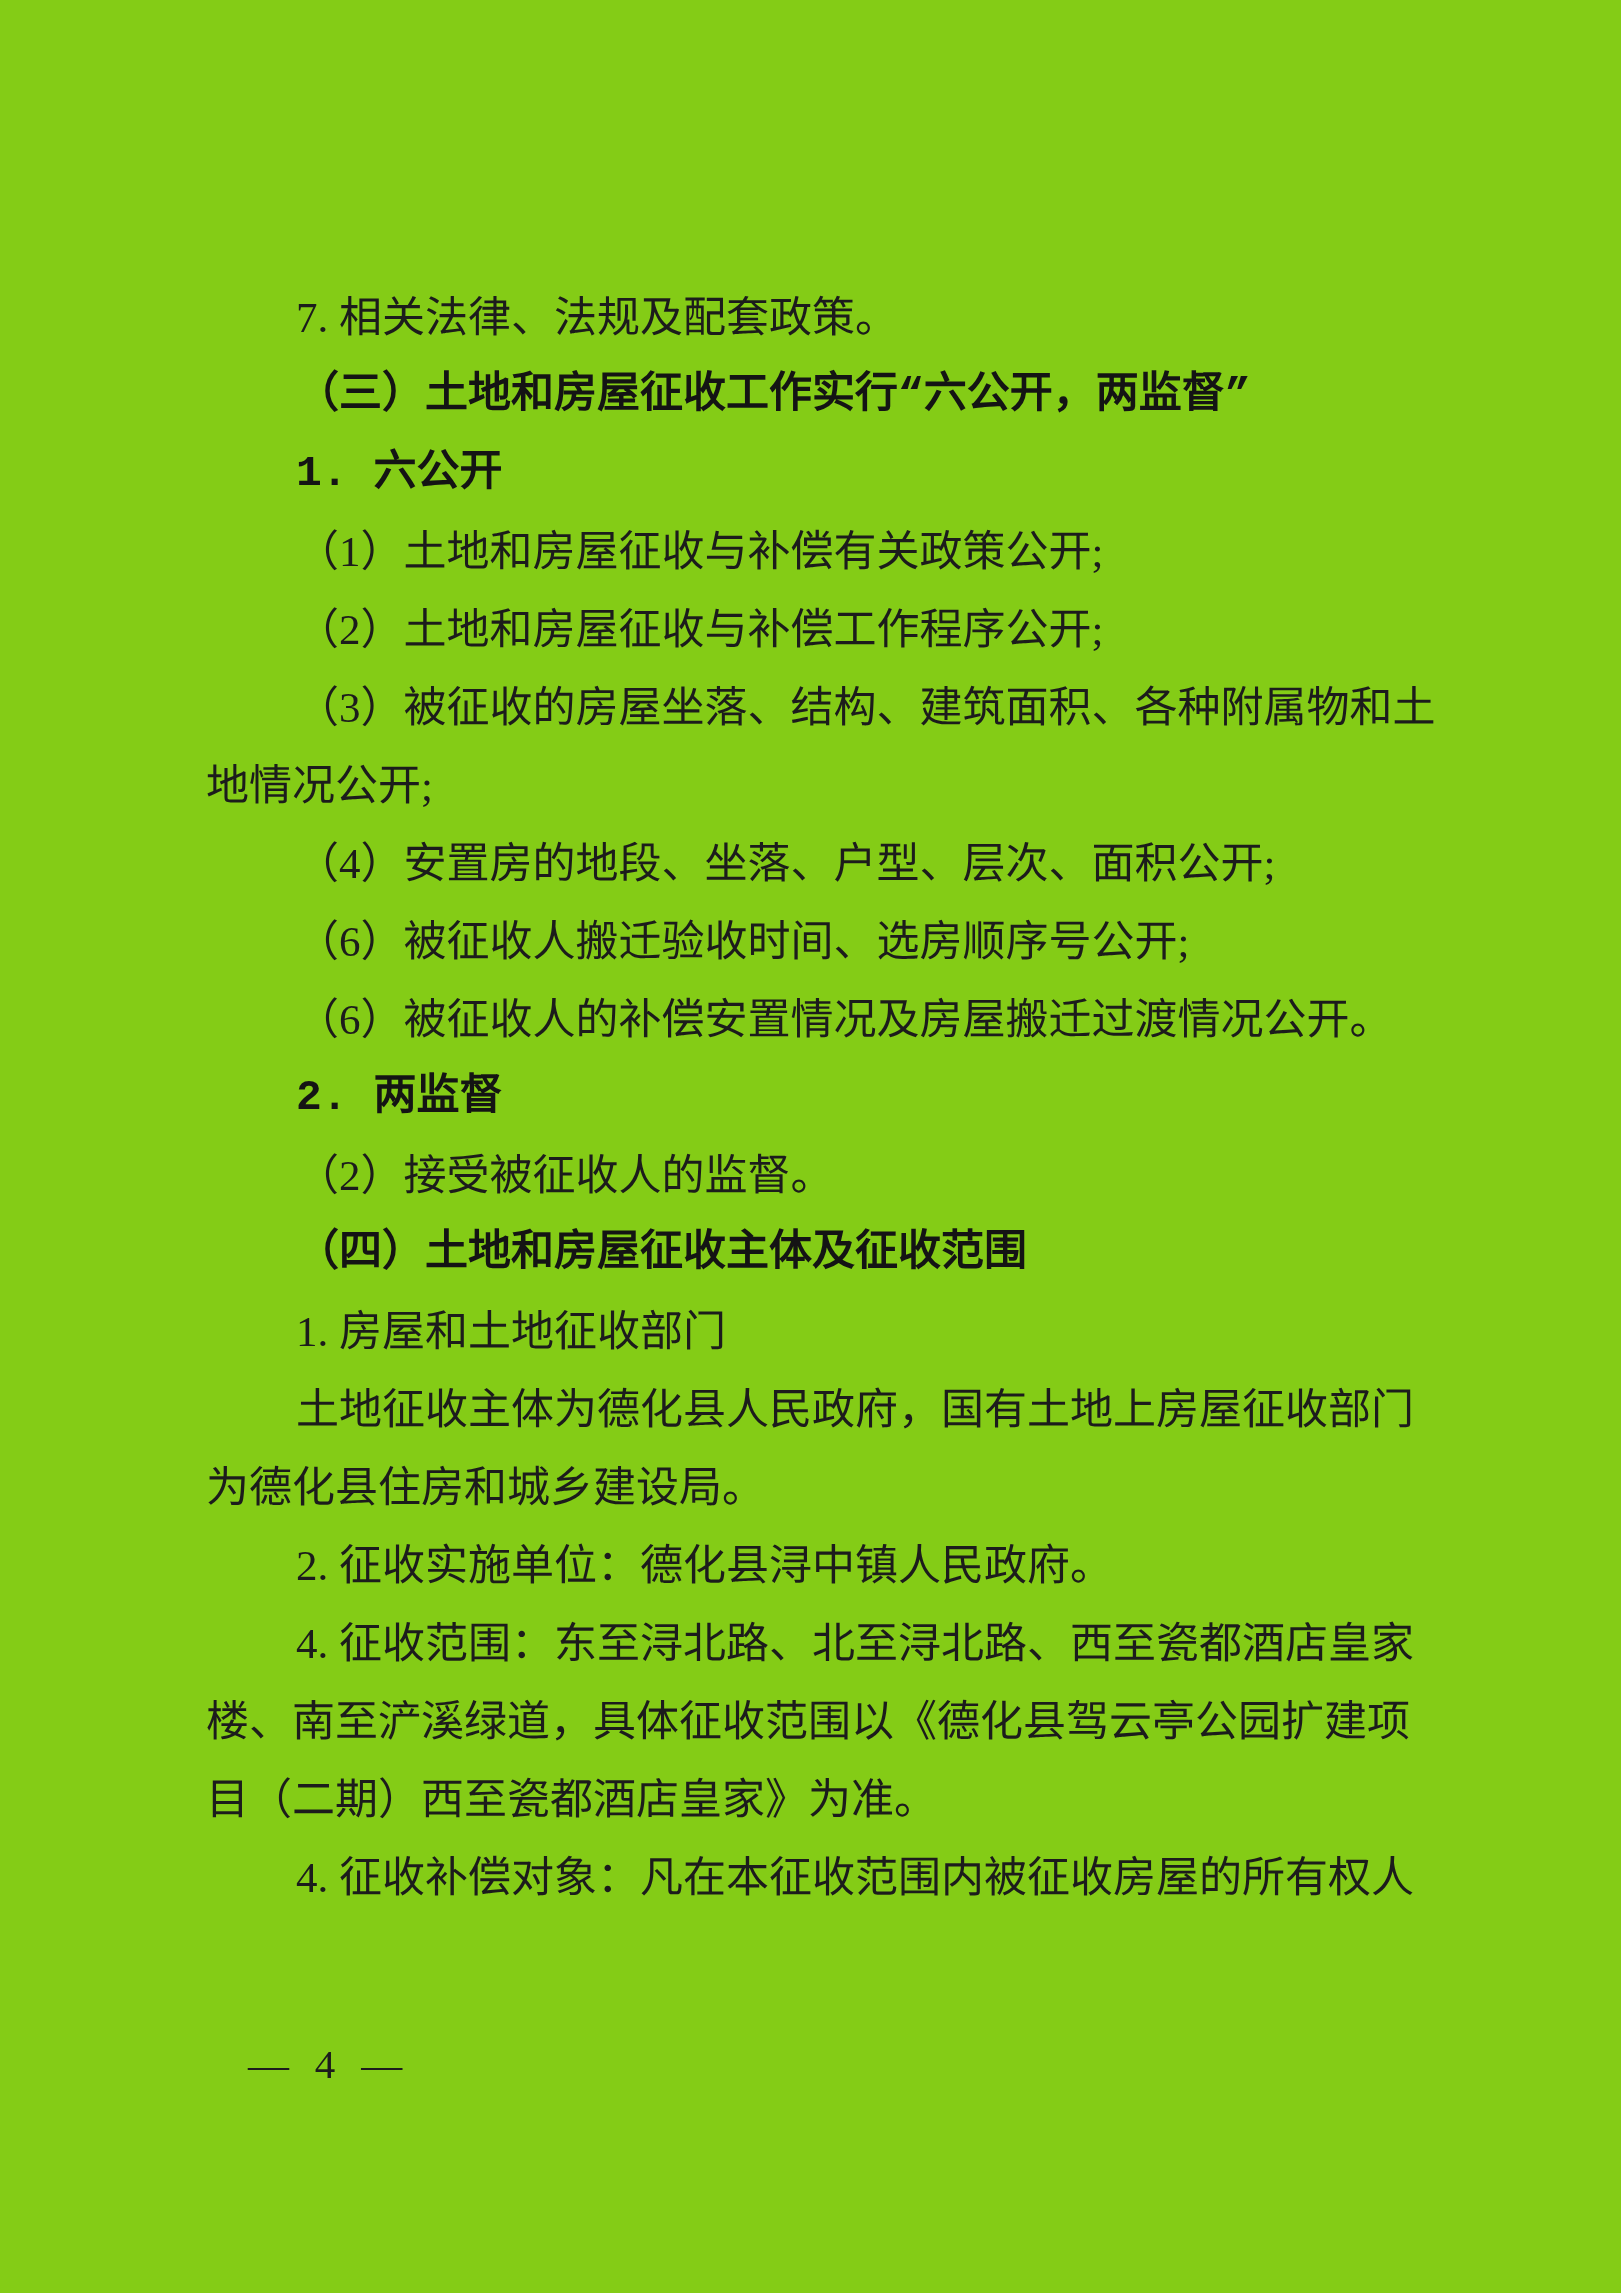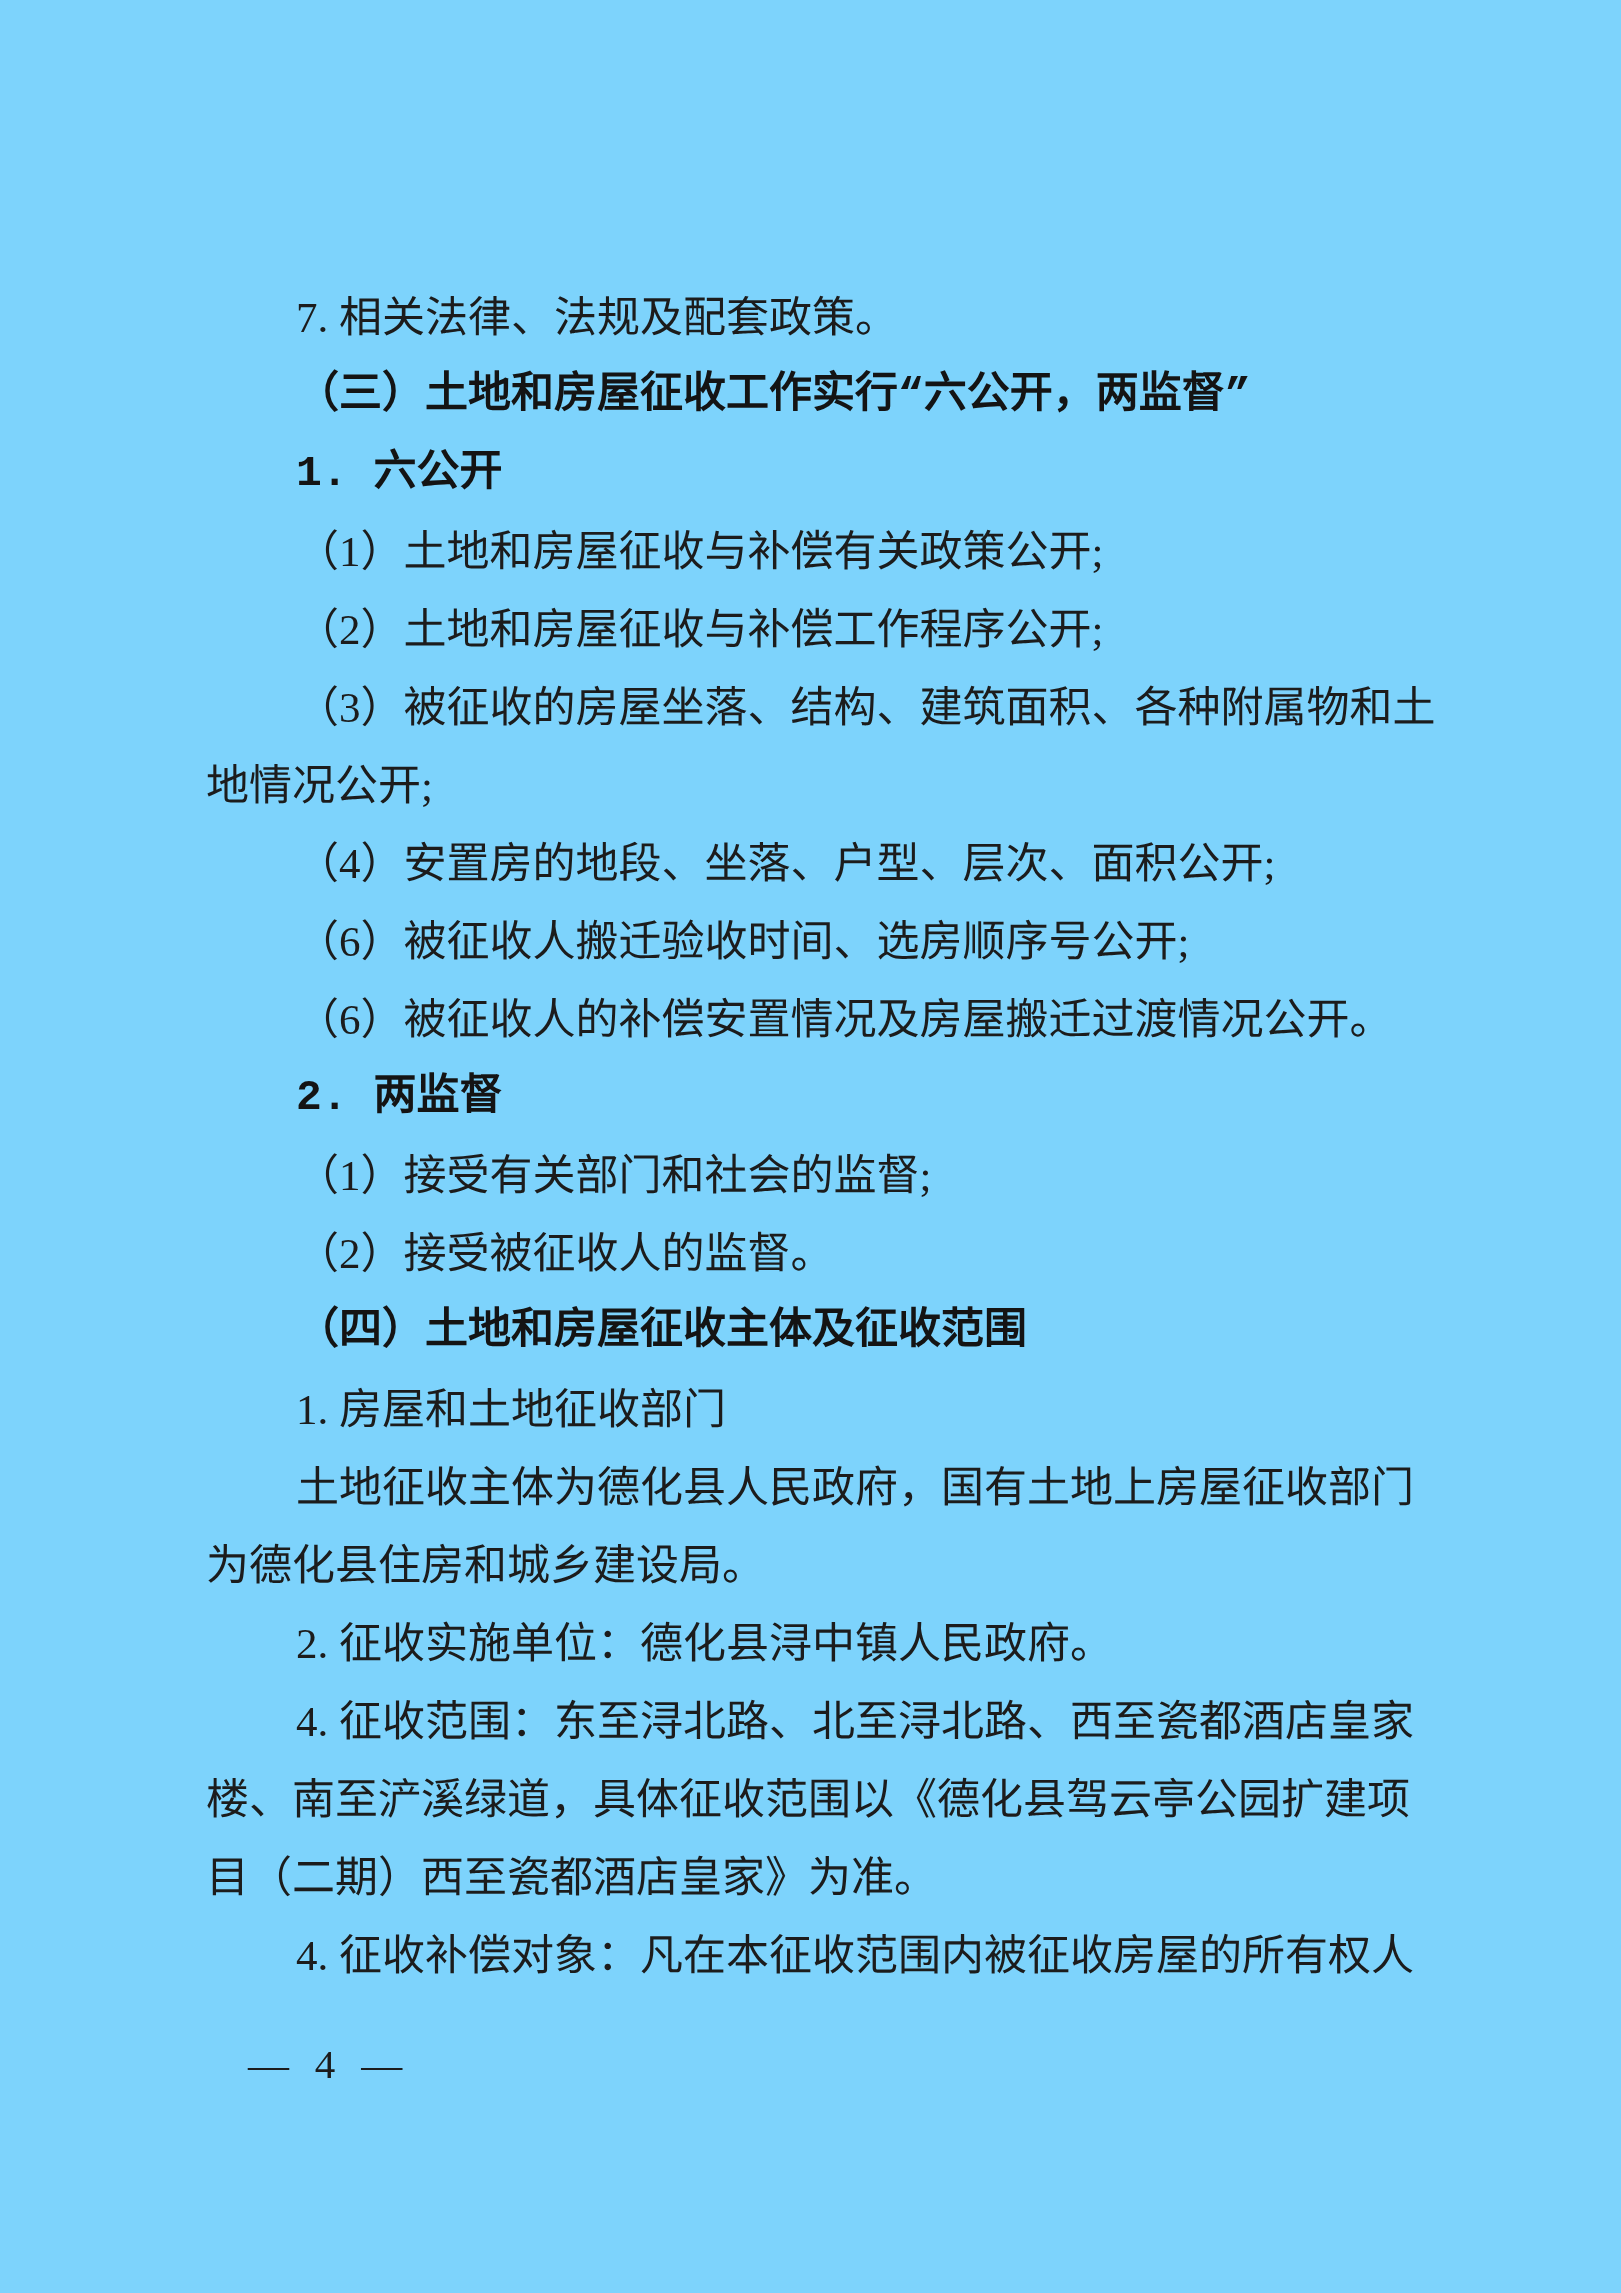--- a/index.html
+++ b/index.html
@@ -5,21 +5,21 @@
   html, body {
     margin: 0;
     padding: 0;
     background: #e8e8e8;
   }
   .page {
     position: relative;
     width: 1621px;
     height: 2294px;
     margin: 0 auto;
-    background: #7dd3fc;
+    background: #84cc16;
     overflow: hidden;
     font-family: "Liberation Serif", "DejaVu Serif", serif;
     color: #1c1c1c;
   }
   .text-block {
     position: absolute;
     left: 206px;
     top: 279px;
     width: 1255px;
   }
@@ -60,21 +60,20 @@
       <p class="line heading indent">（三）土地和房屋征收工作实行“六公开，两监督”</p>
       <p class="line heading indent">1. 六公开</p>
       <p class="line indent">（1）土地和房屋征收与补偿有关政策公开;</p>
       <p class="line indent">（2）土地和房屋征收与补偿工作程序公开;</p>
       <p class="line indent">（3）被征收的房屋坐落、结构、建筑面积、各种附属物和土</p>
       <p class="line">地情况公开;</p>
       <p class="line indent">（4）安置房的地段、坐落、户型、层次、面积公开;</p>
       <p class="line indent">（6）被征收人搬迁验收时间、选房顺序号公开;</p>
       <p class="line indent">（6）被征收人的补偿安置情况及房屋搬迁过渡情况公开。</p>
       <p class="line heading indent">2. 两监督</p>
-      <p class="line indent">（1）接受有关部门和社会的监督;</p>
       <p class="line indent">（2）接受被征收人的监督。</p>
       <p class="line heading indent">（四）土地和房屋征收主体及征收范围</p>
       <p class="line indent">1. 房屋和土地征收部门</p>
       <p class="line indent">土地征收主体为德化县人民政府，国有土地上房屋征收部门</p>
       <p class="line">为德化县住房和城乡建设局。</p>
       <p class="line indent">2. 征收实施单位：德化县浔中镇人民政府。</p>
       <p class="line indent">4. 征收范围：东至浔北路、北至浔北路、西至瓷都酒店皇家</p>
       <p class="line">楼、南至浐溪绿道，具体征收范围以《德化县驾云亭公园扩建项</p>
       <p class="line">目（二期）西至瓷都酒店皇家》为准。</p>
       <p class="line indent">4. 征收补偿对象：凡在本征收范围内被征收房屋的所有权人</p>

